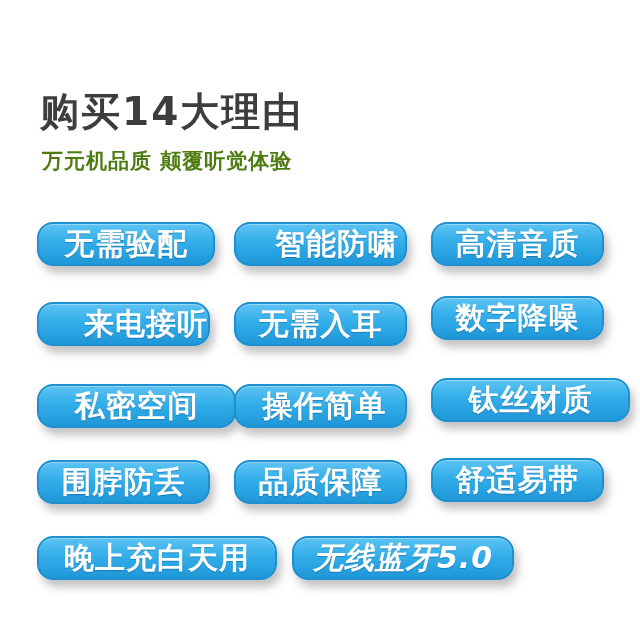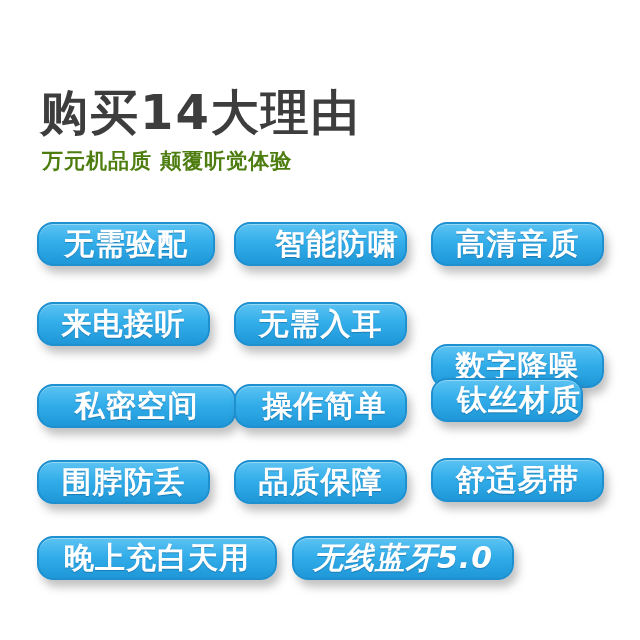--- a/index.html
+++ b/index.html
@@ -1,18 +1,18 @@
 <!DOCTYPE html>
 <html><head>
 <meta charset="utf-8">
 <style>
   html,body{margin:0;padding:0;}
   body{width:640px;height:640px;background:#ffffff;position:relative;overflow:hidden;
        font-family:"DejaVu Sans","Liberation Sans",sans-serif;}
-  .title{position:absolute;left:40px;top:82px;font-size:48px;font-weight:bold;color:#3d3d3d;
+  .title{position:absolute;left:40px;top:82px;font-size:39px;font-weight:bold;color:#3d3d3d;
          letter-spacing:2px;line-height:60px;white-space:nowrap;}
   .subtitle{position:absolute;left:42px;top:146px;font-size:21px;font-weight:bold;color:#4d7c0f;
             line-height:30px;white-space:nowrap;letter-spacing:1px;}
   .pill{position:absolute;height:44px;border-radius:16px;
         background:linear-gradient(180deg,#5cc3f2 0%,#33aeea 45%,#1f97d8 100%);
         box-shadow:4px 7px 8px rgba(80,80,80,0.35), inset 0 1px 0 rgba(255,255,255,0.35);
         border:2px solid #1e8fcf;box-sizing:border-box;
         display:flex;align-items:center;justify-content:center;}
   .pill span{color:#ffffff;font-weight:bold;font-size:30px;letter-spacing:1px;white-space:nowrap;
              text-shadow:0 1px 1px rgba(0,60,110,0.35);}
@@ -27,37 +27,37 @@
   <div class="pill" style="left:37px;top:222px;width:178px;">
     <span>无需验配</span>
     </div>
   <div class="pill" style="left:234px;top:222px;width:173px;padding-left:33px;">
     <span>智能防啸</span>
     </div>
   <div class="pill" style="left:431px;top:222px;width:173px;">
     <span>高清音质</span>
     </div>
 
-  <div class="pill" style="left:37px;top:302px;width:173px;">
+  <div class="pill" style="left:37px;top:302px;width:173px;justify-content:flex-end;">
     <span>来电接听</span>
     </div>
   <div class="pill" style="left:234px;top:302px;width:173px;">
     <span>无需入耳</span>
     </div>
-  <div class="pill" style="left:431px;top:296px;width:173px;margin-top:48px;">
+  <div class="pill" style="left:431px;top:296px;width:173px;">
     <span>数字降噪</span>
     </div>
 
   <div class="pill" style="left:37px;top:384px;width:199px;">
     <span>私密空间</span>
     </div>
   <div class="pill" style="left:234px;top:384px;width:173px;padding-left:8px;">
     <span>操作简单</span>
     </div>
-  <div class="pill" style="left:431px;top:378px;width:152px;justify-content:flex-end;">
+  <div class="pill" style="left:431px;top:378px;width:199px;">
     <span>钛丝材质</span>
     </div>
 
   <div class="pill" style="left:37px;top:460px;width:173px;font-family:Liberation Mono, monospace;">
     <span>围脖防丢</span>
     </div>
   <div class="pill" style="left:234px;top:460px;width:173px;">
     <span>品质保障</span>
     </div>
   <div class="pill" style="left:431px;top:458px;width:173px;">

